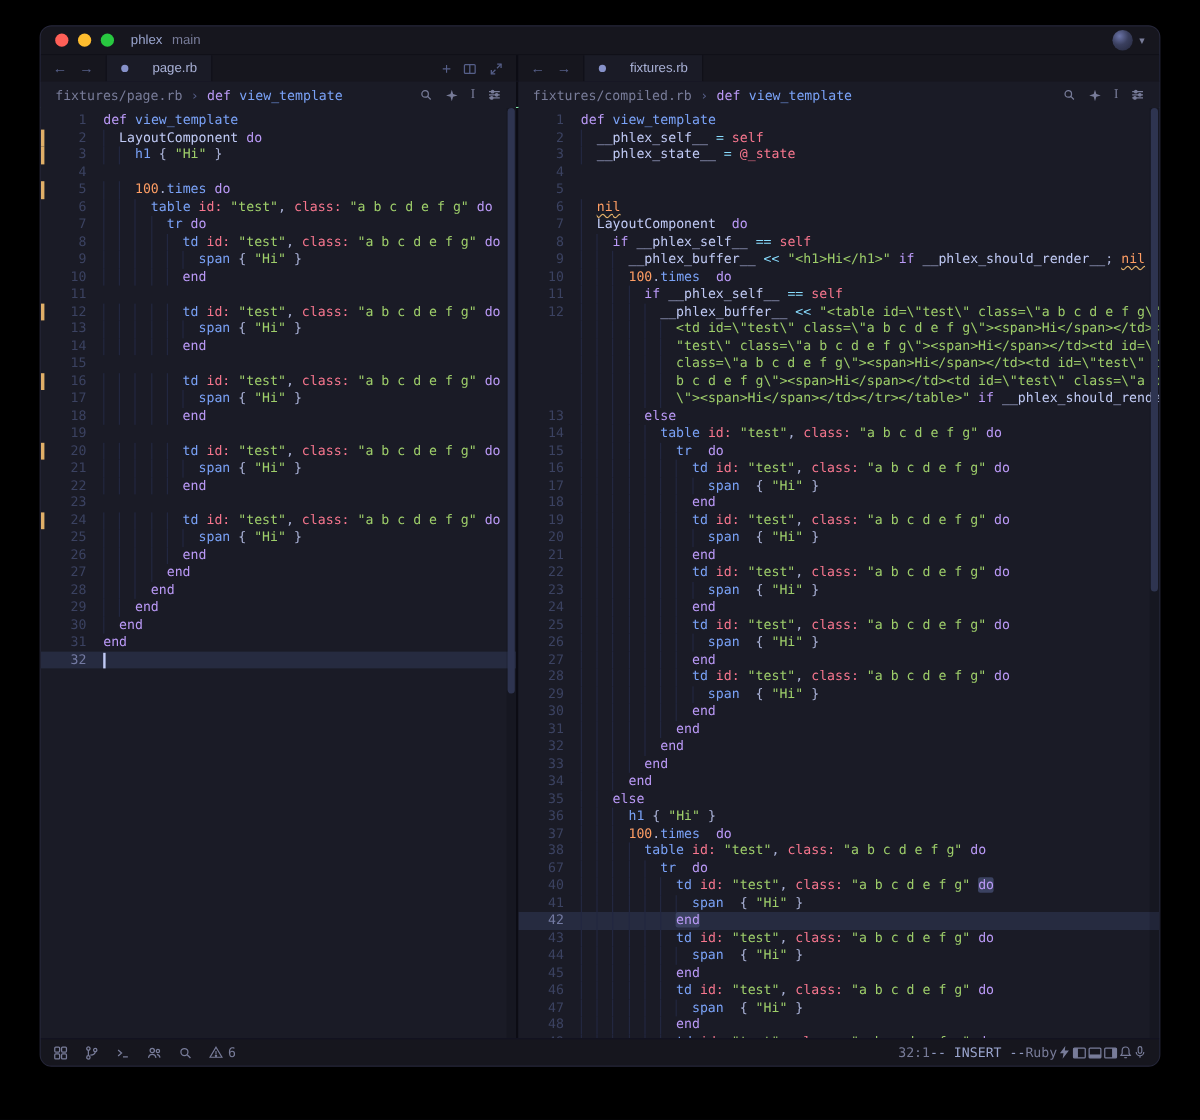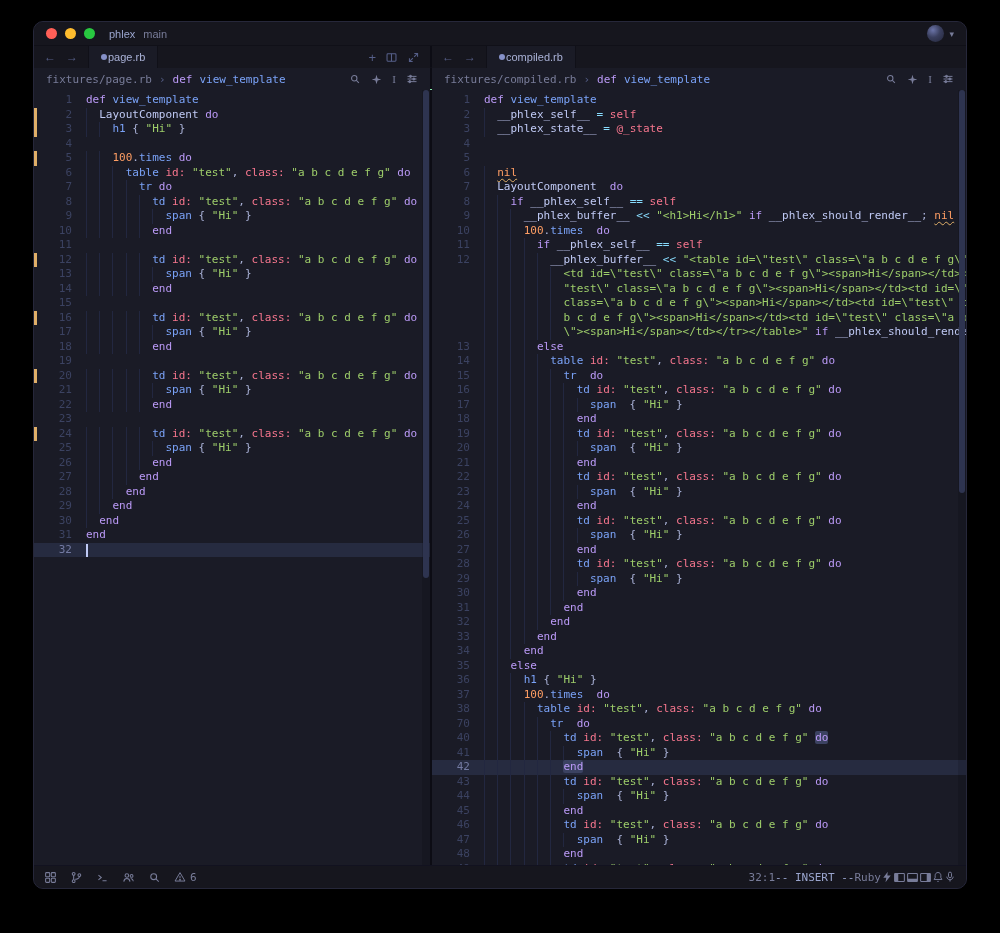--- a/index.html
+++ b/index.html
@@ -20,21 +20,21 @@
   .chev{color:#787c99;font-size:9px}
   
   .cols{display:flex;min-height:0}
   .col-left{width:396px;flex:0 0 396px;min-width:0}
   .vdiv{width:2px;flex:0 0 2px;background:#0c0c14}
   .col-right{flex:1;min-width:0}
   
   .tabsrow{flex:0 0 22px;height:22px;background:var(--bg-panel);border-bottom:1px solid #101018}
   .tabbar{display:flex;align-items:stretch;height:22px;background:var(--bg-panel)}
   .navs{display:flex;align-items:center;gap:10px;padding:0 10px;color:#565f89;font-size:12px}
-  .tab{display:flex;align-items:center;gap:1px;padding:0 12px;background:var(--tab-active);
+  .tab{display:flex;align-items:center;gap:20px;padding:0 12px;background:var(--tab-active);
     border-left:1px solid #101018;border-right:1px solid #101018;font-size:11px;color:#a9b1d6}
   .dot{width:6px;height:6px;border-radius:50%;background:#8691c9}
   .tab-actions{margin-left:auto;display:flex;align-items:center;gap:9px;padding:0 10px;color:#565f89}
   .tab-actions .plus{font-size:13px;line-height:1}
   
   .crumbrow{flex:0 0 22px;height:22px;background:var(--bg-editor);border-bottom:1px solid #86efac}
   .crumbs{display:flex;align-items:center;height:22px;padding:0 12px;font-size:11px;color:#787c99;
     font-family:"DejaVu Sans Mono",monospace;background:var(--bg-editor)}
   .crumbs .sep{margin:0 7px;color:#565f89}
   .crumbs .ckw{color:var(--keyword)}
@@ -116,21 +116,21 @@
       </div>
     </div>
     <div class="vdiv"></div>
     <div class="tabbar col-right">
       <div class="navs">
         <span>←</span>
         <span>→</span>
       </div>
       <div class="tab">
         <span class="dot"></span>
-        <span>compiled.rb</span>
+        <span>fixtures.rb</span>
       </div>
     </div>
   </div>
 
   <div class="crumbrow cols">
     <div class="crumbs col-left">
       <span>fixtures/page.rb</span>
       <span class="sep">›</span>
       <span class="ckw">def</span>
       <span class="cfn">view_template</span>
@@ -259,21 +259,21 @@
           <div class="row"><span class="ln">29</span><span class="txt"><span class="ig"></span><span class="ig"></span><span class="ig"></span><span class="ig"></span><span class="ig"></span><span class="ig"></span><span class="ig"></span><span class="ig"></span><span class="f">span</span><span class="t">  { </span><span class="s">"Hi"</span><span class="t"> }</span></span></div>
           <div class="row"><span class="ln">30</span><span class="txt"><span class="ig"></span><span class="ig"></span><span class="ig"></span><span class="ig"></span><span class="ig"></span><span class="ig"></span><span class="ig"></span><span class="k">end</span></span></div>
           <div class="row"><span class="ln">31</span><span class="txt"><span class="ig"></span><span class="ig"></span><span class="ig"></span><span class="ig"></span><span class="ig"></span><span class="ig"></span><span class="k">end</span></span></div>
           <div class="row"><span class="ln">32</span><span class="txt"><span class="ig"></span><span class="ig"></span><span class="ig"></span><span class="ig"></span><span class="ig"></span><span class="k">end</span></span></div>
           <div class="row"><span class="ln">33</span><span class="txt"><span class="ig"></span><span class="ig"></span><span class="ig"></span><span class="ig"></span><span class="k">end</span></span></div>
           <div class="row"><span class="ln">34</span><span class="txt"><span class="ig"></span><span class="ig"></span><span class="ig"></span><span class="k">end</span></span></div>
           <div class="row"><span class="ln">35</span><span class="txt"><span class="ig"></span><span class="ig"></span><span class="k">else</span></span></div>
           <div class="row"><span class="ln">36</span><span class="txt"><span class="ig"></span><span class="ig"></span><span class="ig"></span><span class="f">h1</span><span class="t"> { </span><span class="s">"Hi"</span><span class="t"> }</span></span></div>
           <div class="row"><span class="ln">37</span><span class="txt"><span class="ig"></span><span class="ig"></span><span class="ig"></span><span class="n">100</span><span class="t">.</span><span class="f">times</span><span class="t">  </span><span class="k">do</span></span></div>
           <div class="row"><span class="ln">38</span><span class="txt"><span class="ig"></span><span class="ig"></span><span class="ig"></span><span class="ig"></span><span class="f">table</span><span class="t"> </span><span class="r">id:</span><span class="t"> </span><span class="s">"test"</span><span class="t">, </span><span class="r">class:</span><span class="t"> </span><span class="s">"a b c d e f g"</span><span class="t"> </span><span class="k">do</span></span></div>
-          <div class="row"><span class="ln">70</span><span class="txt"><span class="ig"></span><span class="ig"></span><span class="ig"></span><span class="ig"></span><span class="ig"></span><span class="f">tr</span><span class="t">  </span><span class="k">do</span></span></div>
+          <div class="row"><span class="ln">67</span><span class="txt"><span class="ig"></span><span class="ig"></span><span class="ig"></span><span class="ig"></span><span class="ig"></span><span class="f">tr</span><span class="t">  </span><span class="k">do</span></span></div>
           <div class="row"><span class="ln">40</span><span class="txt"><span class="ig"></span><span class="ig"></span><span class="ig"></span><span class="ig"></span><span class="ig"></span><span class="ig"></span><span class="f">td</span><span class="t"> </span><span class="r">id:</span><span class="t"> </span><span class="s">"test"</span><span class="t">, </span><span class="r">class:</span><span class="t"> </span><span class="s">"a b c d e f g"</span><span class="t"> </span><span class="k hl">do</span></span></div>
           <div class="row"><span class="ln">41</span><span class="txt"><span class="ig"></span><span class="ig"></span><span class="ig"></span><span class="ig"></span><span class="ig"></span><span class="ig"></span><span class="ig"></span><span class="f">span</span><span class="t">  { </span><span class="s">"Hi"</span><span class="t"> }</span></span></div>
           <div class="row active"><span class="ln">42</span><span class="txt"><span class="ig"></span><span class="ig"></span><span class="ig"></span><span class="ig"></span><span class="ig"></span><span class="ig"></span><span class="k hl">end</span></span></div>
           <div class="row"><span class="ln">43</span><span class="txt"><span class="ig"></span><span class="ig"></span><span class="ig"></span><span class="ig"></span><span class="ig"></span><span class="ig"></span><span class="f">td</span><span class="t"> </span><span class="r">id:</span><span class="t"> </span><span class="s">"test"</span><span class="t">, </span><span class="r">class:</span><span class="t"> </span><span class="s">"a b c d e f g"</span><span class="t"> </span><span class="k">do</span></span></div>
           <div class="row"><span class="ln">44</span><span class="txt"><span class="ig"></span><span class="ig"></span><span class="ig"></span><span class="ig"></span><span class="ig"></span><span class="ig"></span><span class="ig"></span><span class="f">span</span><span class="t">  { </span><span class="s">"Hi"</span><span class="t"> }</span></span></div>
           <div class="row"><span class="ln">45</span><span class="txt"><span class="ig"></span><span class="ig"></span><span class="ig"></span><span class="ig"></span><span class="ig"></span><span class="ig"></span><span class="k">end</span></span></div>
           <div class="row"><span class="ln">46</span><span class="txt"><span class="ig"></span><span class="ig"></span><span class="ig"></span><span class="ig"></span><span class="ig"></span><span class="ig"></span><span class="f">td</span><span class="t"> </span><span class="r">id:</span><span class="t"> </span><span class="s">"test"</span><span class="t">, </span><span class="r">class:</span><span class="t"> </span><span class="s">"a b c d e f g"</span><span class="t"> </span><span class="k">do</span></span></div>
           <div class="row"><span class="ln">47</span><span class="txt"><span class="ig"></span><span class="ig"></span><span class="ig"></span><span class="ig"></span><span class="ig"></span><span class="ig"></span><span class="ig"></span><span class="f">span</span><span class="t">  { </span><span class="s">"Hi"</span><span class="t"> }</span></span></div>
           <div class="row"><span class="ln">48</span><span class="txt"><span class="ig"></span><span class="ig"></span><span class="ig"></span><span class="ig"></span><span class="ig"></span><span class="ig"></span><span class="k">end</span></span></div>
           <div class="row"><span class="ln">49</span><span class="txt"><span class="ig"></span><span class="ig"></span><span class="ig"></span><span class="ig"></span><span class="ig"></span><span class="ig"></span><span class="f">td</span><span class="t"> </span><span class="r">id:</span><span class="t"> </span><span class="s">"test"</span><span class="t">, </span><span class="r">class:</span><span class="t"> </span><span class="s">"a b c d e f g"</span><span class="t"> </span><span class="k">do</span></span></div>

